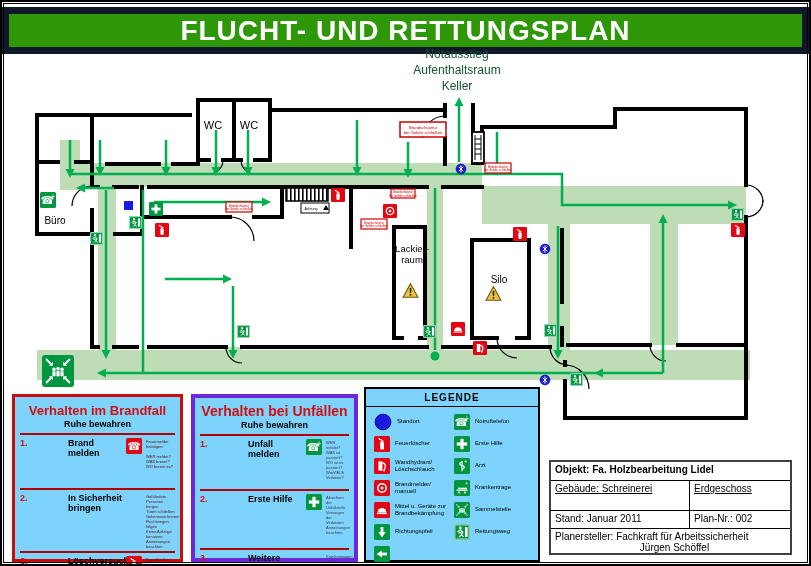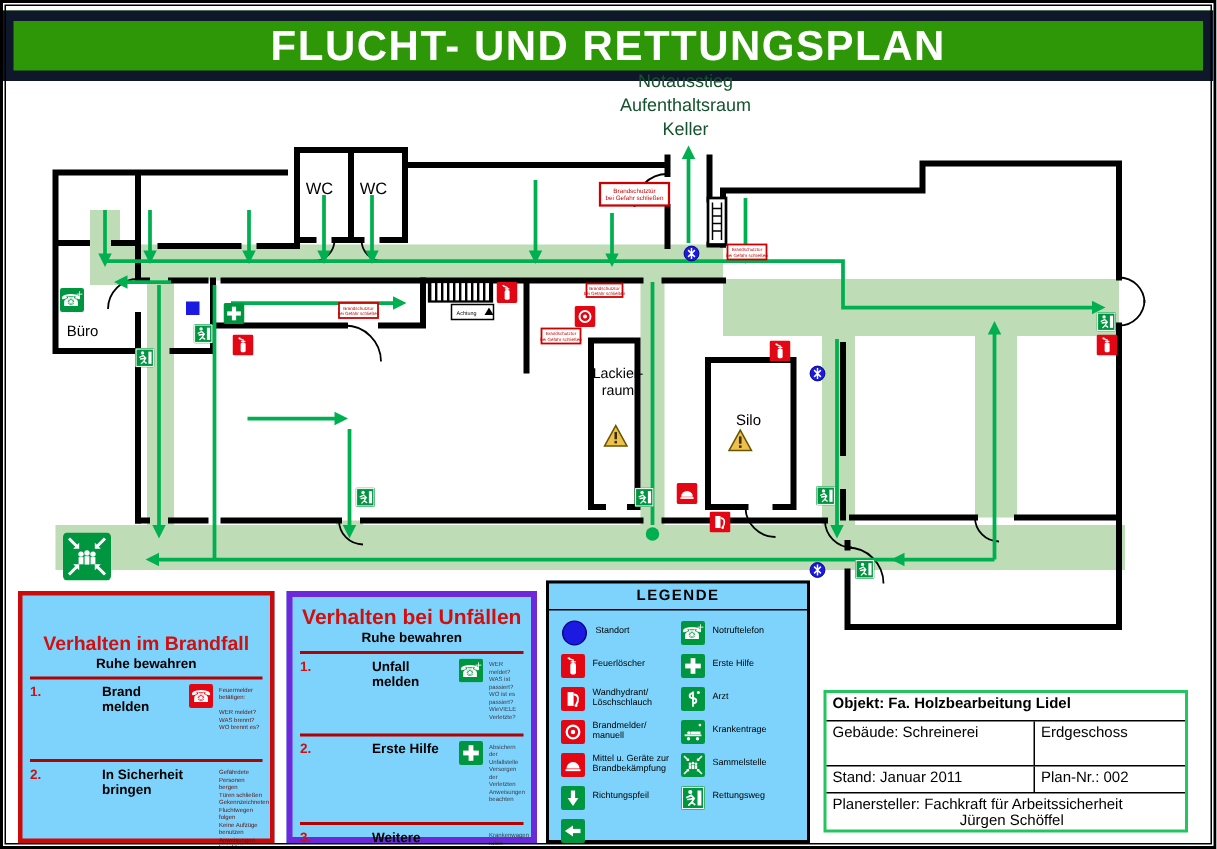--- a/index.html
+++ b/index.html
@@ -3,45 +3,45 @@
 <meta charset="utf-8">
 <style>
   html,body{margin:0;padding:0;background:#e8e8e8;font-family:"Liberation Sans",sans-serif;}
   .page{position:relative;width:811px;height:566px;background:#fff;border:2px solid #000;box-sizing:border-box;overflow:hidden;margin:0 auto;}
   .inner-border{position:absolute;inset:1px;border:1px solid #000;pointer-events:none;z-index:5;}
   .titlebar{position:absolute;left:0;top:5px;width:793px;height:33px;background:#2e9708;border:7px solid #0f172a;display:flex;align-items:center;justify-content:center;z-index:2;}
   .titlebar h1{margin:0;color:#fff;font-size:28px;font-weight:bold;letter-spacing:1px;white-space:nowrap;}
   .topnote{position:absolute;left:355px;top:44px;width:200px;text-align:center;font-size:12px;line-height:16px;color:#14532d;z-index:2;}
   svg.plan{position:absolute;left:0;top:0;z-index:1;}
   .panel{position:absolute;background:#7dd3fc;box-sizing:border-box;z-index:3;}
-  .panel-fire{left:10px;top:392px;width:171px;height:168px;border:3px solid #cc0a0a;padding:22px 5px;}
+  .panel-fire{left:10px;top:392px;width:171px;height:168px;border:3px solid #cc0a0a;padding:4px 5px;}
   .panel-acc{left:189px;top:392px;width:167px;height:168px;border:4px solid #6d28d9;padding:3px 5px;}
   .ptitle{color:#d20f0f;font-weight:bold;font-size:13px;text-align:center;margin-top:2px;}
   .psub{color:#000;font-weight:bold;font-size:9px;text-align:center;margin-top:1px;}
   .pitems{margin-top:4px;}
   .pitem{display:flex;border-top:2px solid #b30000;padding:3px 0 2px 0;align-items:flex-start;}
   .pnum{color:#d20f0f;font-weight:bold;font-size:9px;width:13px;flex:none;}
   .plabel{font-weight:bold;font-size:9px;width:57px;flex:none;white-space:pre-line;line-height:10px;margin-left:35px;}
   .picon{width:18px;flex:none;margin-right:3px;}
   .pdetail{font-size:4px;line-height:5px;color:#5a1414;white-space:pre-line;padding-top:1px;}
   .panel-acc .pdetail{color:#3a3a4a;}
   .pitem.h1{min-height:48px;} .pitem.h2{min-height:52px;} .pitem.h3{min-height:30px;}
   .legend{left:362px;top:385px;width:176px;height:175px;border:2px solid #000;padding:0;z-index:3;}
   .ltitle{font-weight:bold;font-size:10px;text-align:center;padding:3px 0;border-bottom:1.5px solid #000;letter-spacing:1px;}
   .lcols{display:flex;padding:6px 4px 0 8px;}
   .lcol{flex:1;}
   .lrow{display:flex;align-items:center;margin-bottom:5px;height:17px;}
   .licon{width:16px;height:16px;flex:none;margin-right:5px;}
   .llabel{font-size:6px;line-height:7px;white-space:pre-line;color:#000;}
-  .infobox{left:547px;top:458px;width:243px;height:95px;border:2px solid #22c55e;z-index:3;font-size:10px;color:#000;background:#fff;position:absolute;box-sizing:border-box;}
+  .infobox{left:547px;top:458px;width:243px;height:95px;border:2px solid #404040;z-index:3;font-size:10px;color:#000;background:#fff;position:absolute;box-sizing:border-box;}
   .irow{box-sizing:border-box;border-bottom:1.5px solid #000;display:flex;}
   .irow:last-child{border-bottom:none;}
   .icell{padding:2px 4px;box-sizing:border-box;}
   .r1{height:19px;font-weight:bold;}
-  .r2{height:30px;} .r3{height:18px;} .r4{height:24px;flex-direction:column;border-bottom:none;}
+  .r2{height:30px;text-decoration:underline;} .r3{height:18px;} .r4{height:24px;flex-direction:column;border-bottom:none;}
   .vdiv{border-left:1.5px solid #000;}
   .c1{width:138px;flex:none;} .c2{flex:1;}
   .center{text-align:center;padding-left:12px;}
 </style>
 </head>
 <body>
 
 <div class="page">
   <div class="inner-border"></div>
 

